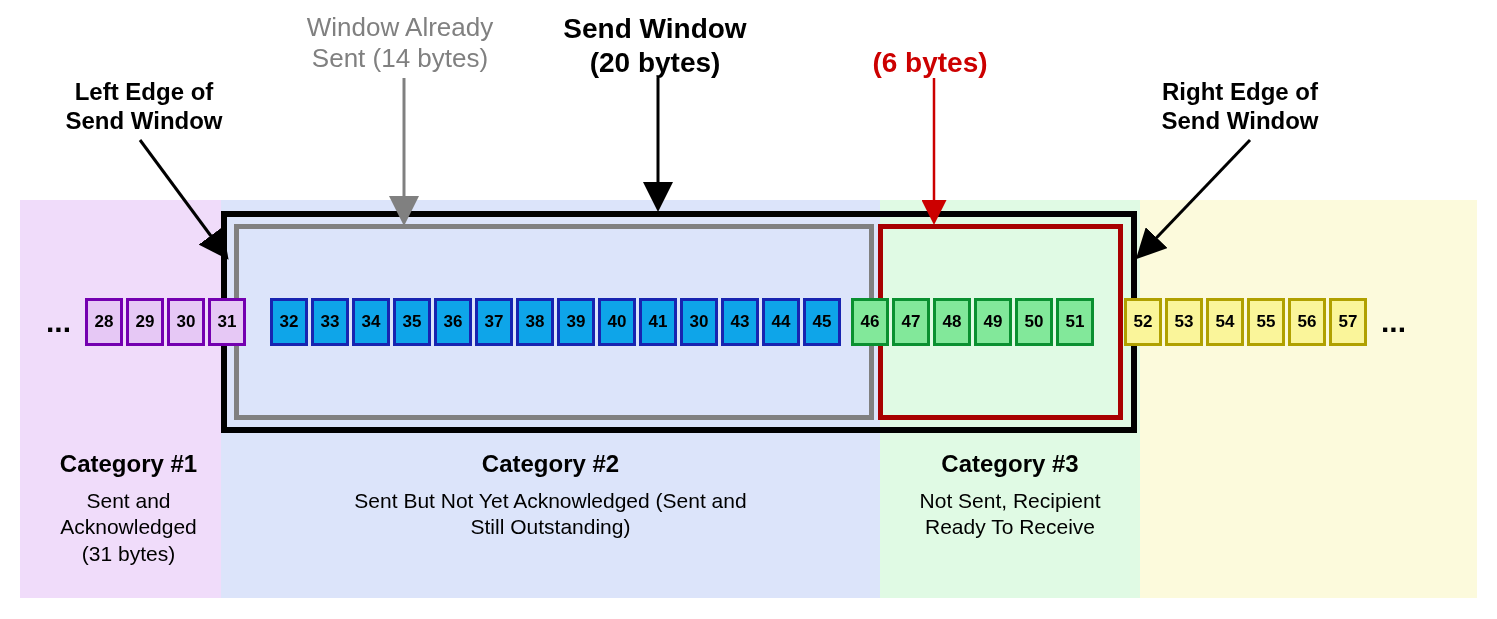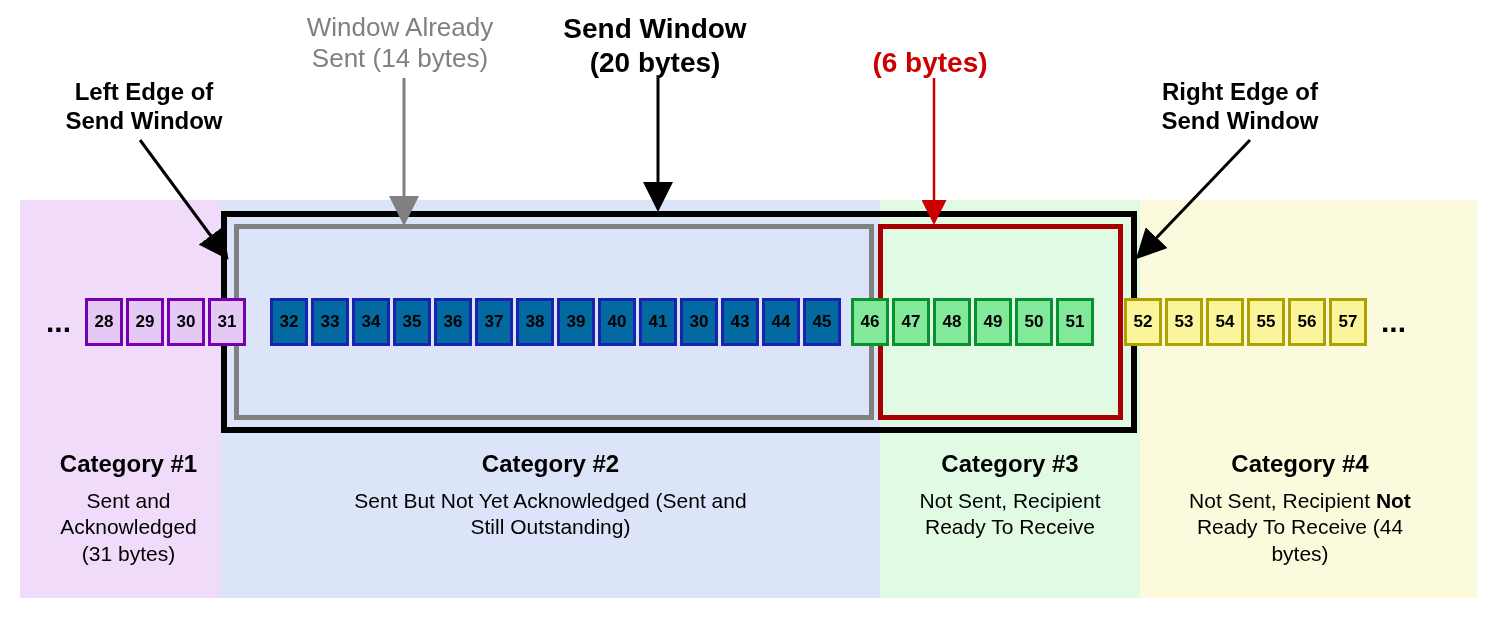--- a/index.html
+++ b/index.html
@@ -95,21 +95,21 @@
     height: 48px;
     border: 3px solid;
     display: flex;
     align-items: center;
     justify-content: center;
     font-size: 17px;
     font-weight: bold;
     color: #000;
   }
   .c1 .cell { border-color: #7400b0; background: #e6c8f5; }
-  .c2 .cell { border-color: #1824b0; background: #0369a1; }
+  .c2 .cell { border-color: #1824b0; background: #0ea5e9; }
   .c3 .cell { border-color: #0a9030; background: #82e89a; }
   .c4 .cell { border-color: #b0a000; background: #faf59a; }
 
   
   .cat {
     position: absolute;
     top: 450px;
     text-align: center;
     width: 100%;
   }
@@ -221,26 +221,20 @@
     <p style="max-width:170px;">Sent and Acknowledged (31 bytes)</p>
   </div>
   <div class="cat" style="left:221px; width:659px;">
     <h3>Category #2</h3>
     <p style="max-width:420px;">Sent But Not Yet Acknowledged (Sent and Still Outstanding)</p>
   </div>
   <div class="cat" style="left:880px; width:260px;">
     <h3>Category #3</h3>
     <p style="max-width:210px;">Not Sent, Recipient Ready To Receive</p>
   </div>
-  <div class="cat" style="left:1140px; width:320px;">
-    <h3>Category #4</h3>
-    <p style="max-width:240px;">
-      <span>Not Sent, Recipient </span><b>Not</b><span> Ready To Receive (44 bytes)</span>
-    </p>
-  </div>
 
   <svg class="arrow" style="left:130px; top:135px;" width="120" height="140">
     <defs>
         <marker id="ah1" markerWidth="10" markerHeight="10" refX="8" refY="5" orient="auto">
       <path d="M0,0 L10,5 L0,10 Z" fill="#000"></path>
         </marker>
       </defs>
     <path d="M10,5 L95,120" stroke="#000" stroke-width="3" fill="none" marker-end="url(#ah1)"></path>
   </svg>
 

